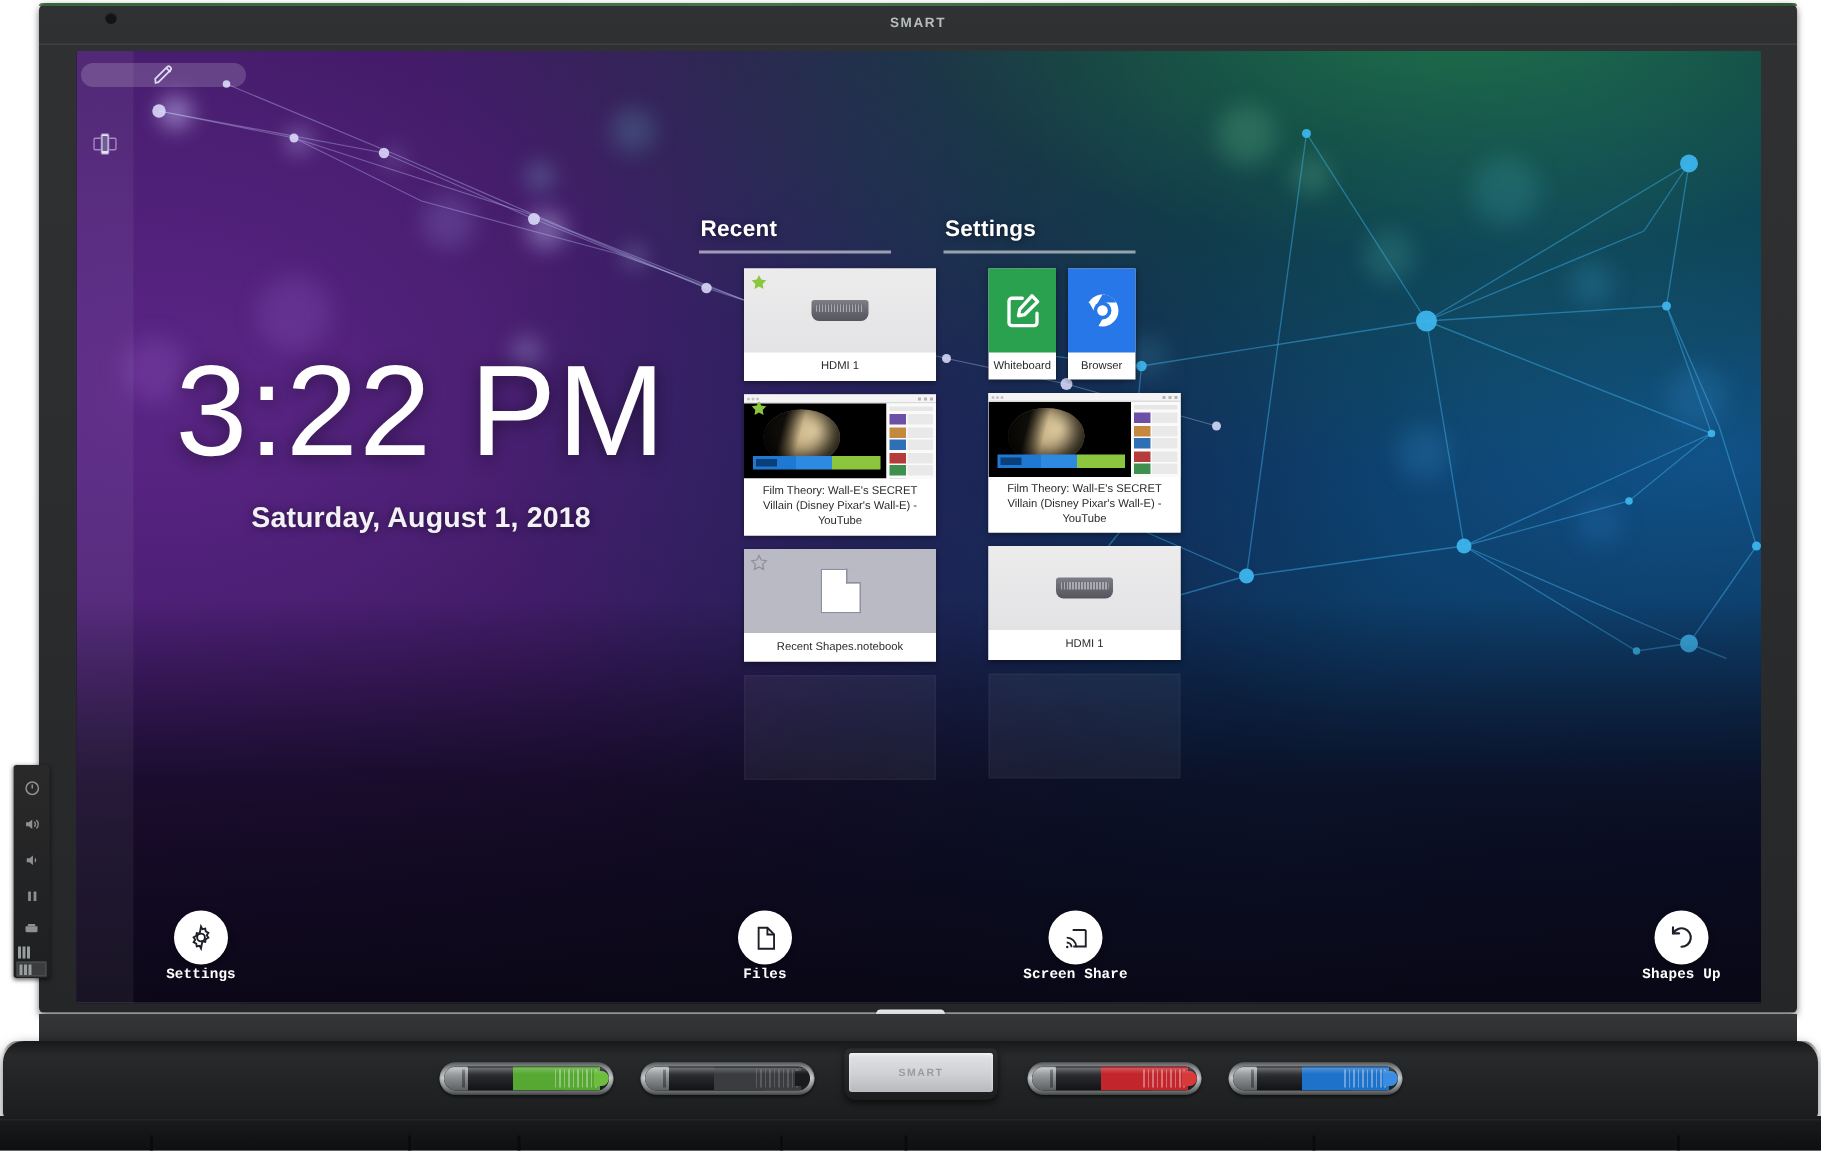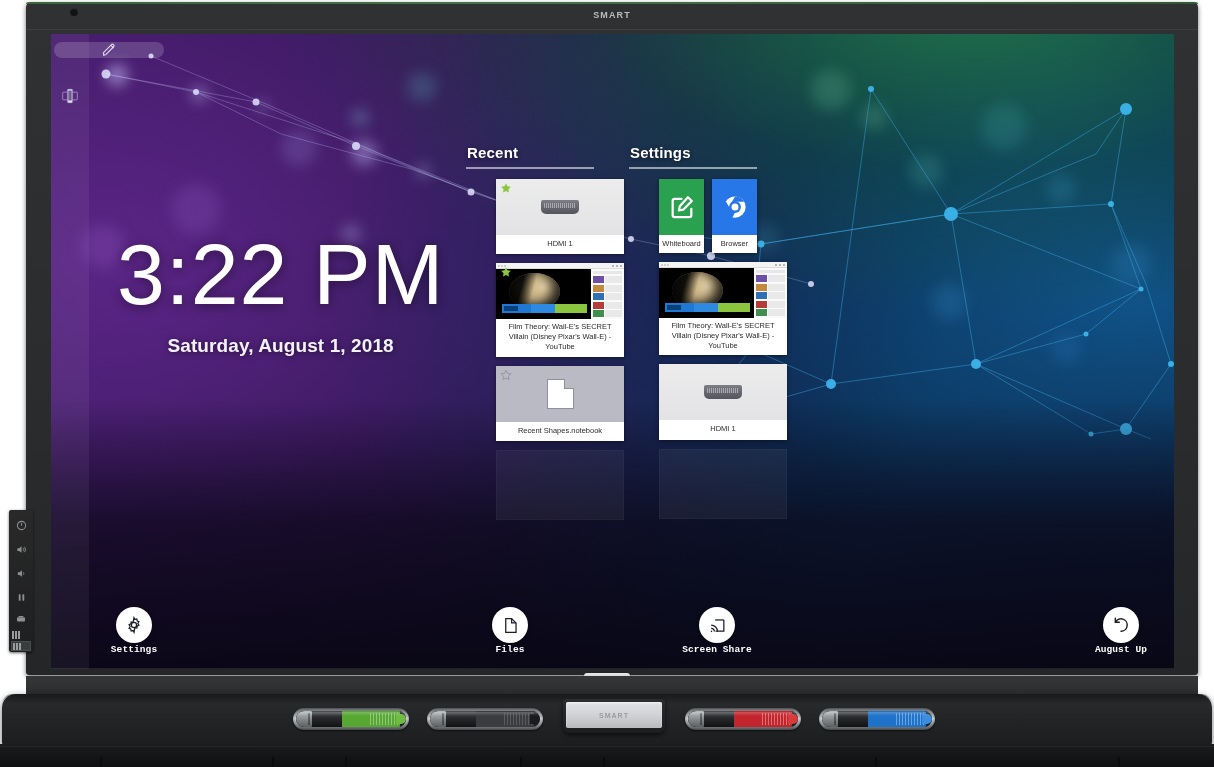--- a/index.html
+++ b/index.html
@@ -768,21 +768,21 @@
         <div class="dock-label">Screen Share</div>
       </div>
 
       <div class="dock-item" style="left:1070px">
         <div class="dock-circle">
           <svg width="20" height="20" viewBox="0 0 24 24" fill="none" stroke="#1e1f28" stroke-width="1.7" stroke-linecap="round">
             <path d="M5.5 8.5A7.4 7.4 0 1112 19.4"></path>
             <path d="M5.2 3.9v4.8h4.8"></path>
           </svg>
         </div>
-        <div class="dock-label">August Up</div>
+        <div class="dock-label">Shapes Up</div>
       </div>
     </div>
   </div>
 
   <div class="chassis-grip"></div>
   <div class="chassis"></div>
 
   <div class="tray">
     <div class="tray-top-shadow"></div>
   </div>

